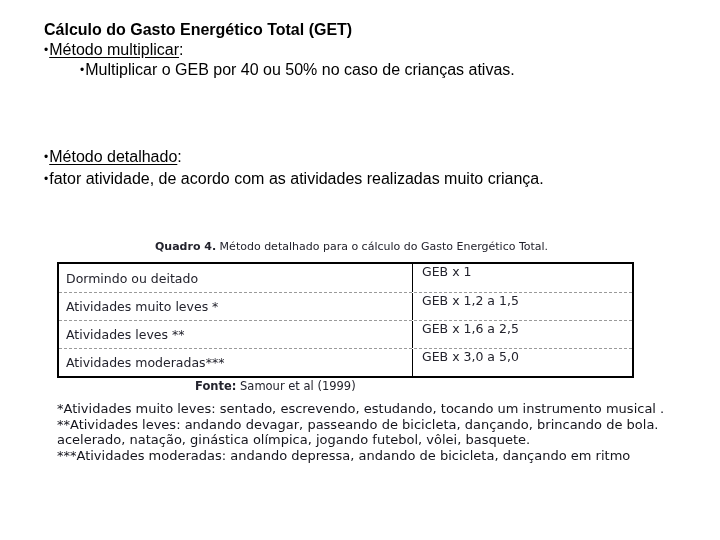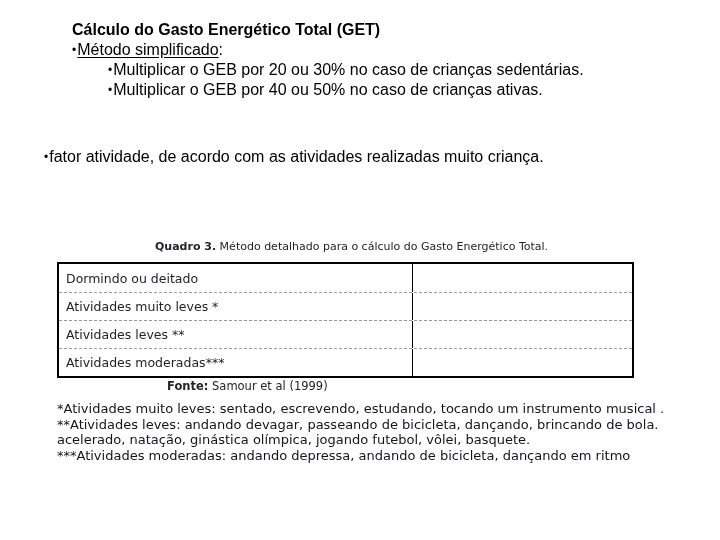--- a/index.html
+++ b/index.html
@@ -17,21 +17,21 @@
     font-family:"Liberation Sans",sans-serif;
     color:var(--text);
     position:relative;
     overflow:hidden;
   }
   .nowrap{white-space:nowrap;}
 
   
   .block-simplified{
     position:absolute; left:44px; top:20px;
-    font-size:16px; line-height:20px;margin-left:28px;
+    font-size:16px; line-height:20px;
   }
   .slide-title{font-weight:bold; font-size:16px;}
   .method-heading-line{font-weight:normal;}
   .method-heading{text-decoration:underline; text-underline-offset:2px;}
   .sub-bullet{margin-left:36px;}
   .bullet-marker{font-size:12px; vertical-align:1px; margin-right:1px;}
 
   
   .block-detailed{
     position:absolute; left:44px; top:146px;
@@ -61,63 +61,67 @@
     border-right:1px solid var(--border); padding-left:7px;
   }
   .factor-cell{flex:1; padding-left:9px;}
 
   
   .table-source{
     position:absolute; left:167px; top:379px;
     font-family:"DejaVu Sans",sans-serif;
     font-size:11.5px; color:var(--table_text);
   }
-  .source-label{font-weight:bold;}
+  .source-label{font-weight:bold;margin-left:28px;}
 
   
   .footnotes{
     position:absolute; left:57px; top:401px;
     font-family:"DejaVu Sans",sans-serif;
     font-size:13px; line-height:15.5px;
     color:var(--note_text);
   }
 </style>
 </head>
 <body>
 
 <div class="block-simplified">
   <div class="slide-title nowrap">Cálculo do Gasto Energético Total (GET)</div>
-  <div class="method-heading-line nowrap"><span class="bullet-marker">•</span><span class="method-heading">Método simplificado</span><span>:</span>
-  </div>
-  <div class="sub-bullet nowrap"><span class="bullet-marker">•</span><span>Multiplicar o GEB por 20 ou 30% no caso de crianças sedentárias.</span>
+  <div class="method-heading-line nowrap"><span class="bullet-marker">•</span><span class="method-heading">Método multiplicar</span><span>:</span>
   </div>
   <div class="sub-bullet nowrap"><span class="bullet-marker">•</span><span>Multiplicar o GEB por 40 ou 50% no caso de crianças ativas.</span>
   </div>
 </div>
 
 <div class="block-detailed">
+  <div class="method-heading-line nowrap"><span class="bullet-marker">•</span><span class="method-heading">Método detalhado</span><span>:</span>
+  </div>
   <div class="nowrap"><span class="bullet-marker">•</span><span>fator atividade, de acordo com as atividades realizadas muito criança.</span>
   </div>
 </div>
 
-<div class="table-caption nowrap"><span class="caption-label">Quadro 3.</span><span> Método detalhado para o cálculo do Gasto Energético Total.</span>
+<div class="table-caption nowrap"><span class="caption-label">Quadro 4.</span><span> Método detalhado para o cálculo do Gasto Energético Total.</span>
 </div>
 
 <div class="factors-table">
   <div class="frow">
     <div class="activity-cell">Dormindo ou deitado</div>
+    <div class="factor-cell">GEB x 1</div>
   </div>
   <div class="frow">
     <div class="activity-cell">Atividades muito leves *</div>
+    <div class="factor-cell">GEB x 1,2 a 1,5</div>
   </div>
   <div class="frow">
     <div class="activity-cell">Atividades leves **</div>
+    <div class="factor-cell">GEB x 1,6 a 2,5</div>
   </div>
   <div class="frow">
     <div class="activity-cell">Atividades moderadas***</div>
+    <div class="factor-cell">GEB x 3,0 a 5,0</div>
   </div>
 </div>
 
 <div class="table-source nowrap"><span class="source-label">Fonte:</span><span> Samour et al (1999)</span>
 </div>
 
 <div class="footnotes">
   <div class="nowrap">*Atividades muito leves: sentado, escrevendo, estudando, tocando um instrumento musical .</div>
   <div class="nowrap">**Atividades leves: andando devagar, passeando de bicicleta, dançando, brincando de bola.</div>
   <div class="nowrap">acelerado, natação, ginástica olímpica, jogando futebol, vôlei, basquete.</div>

